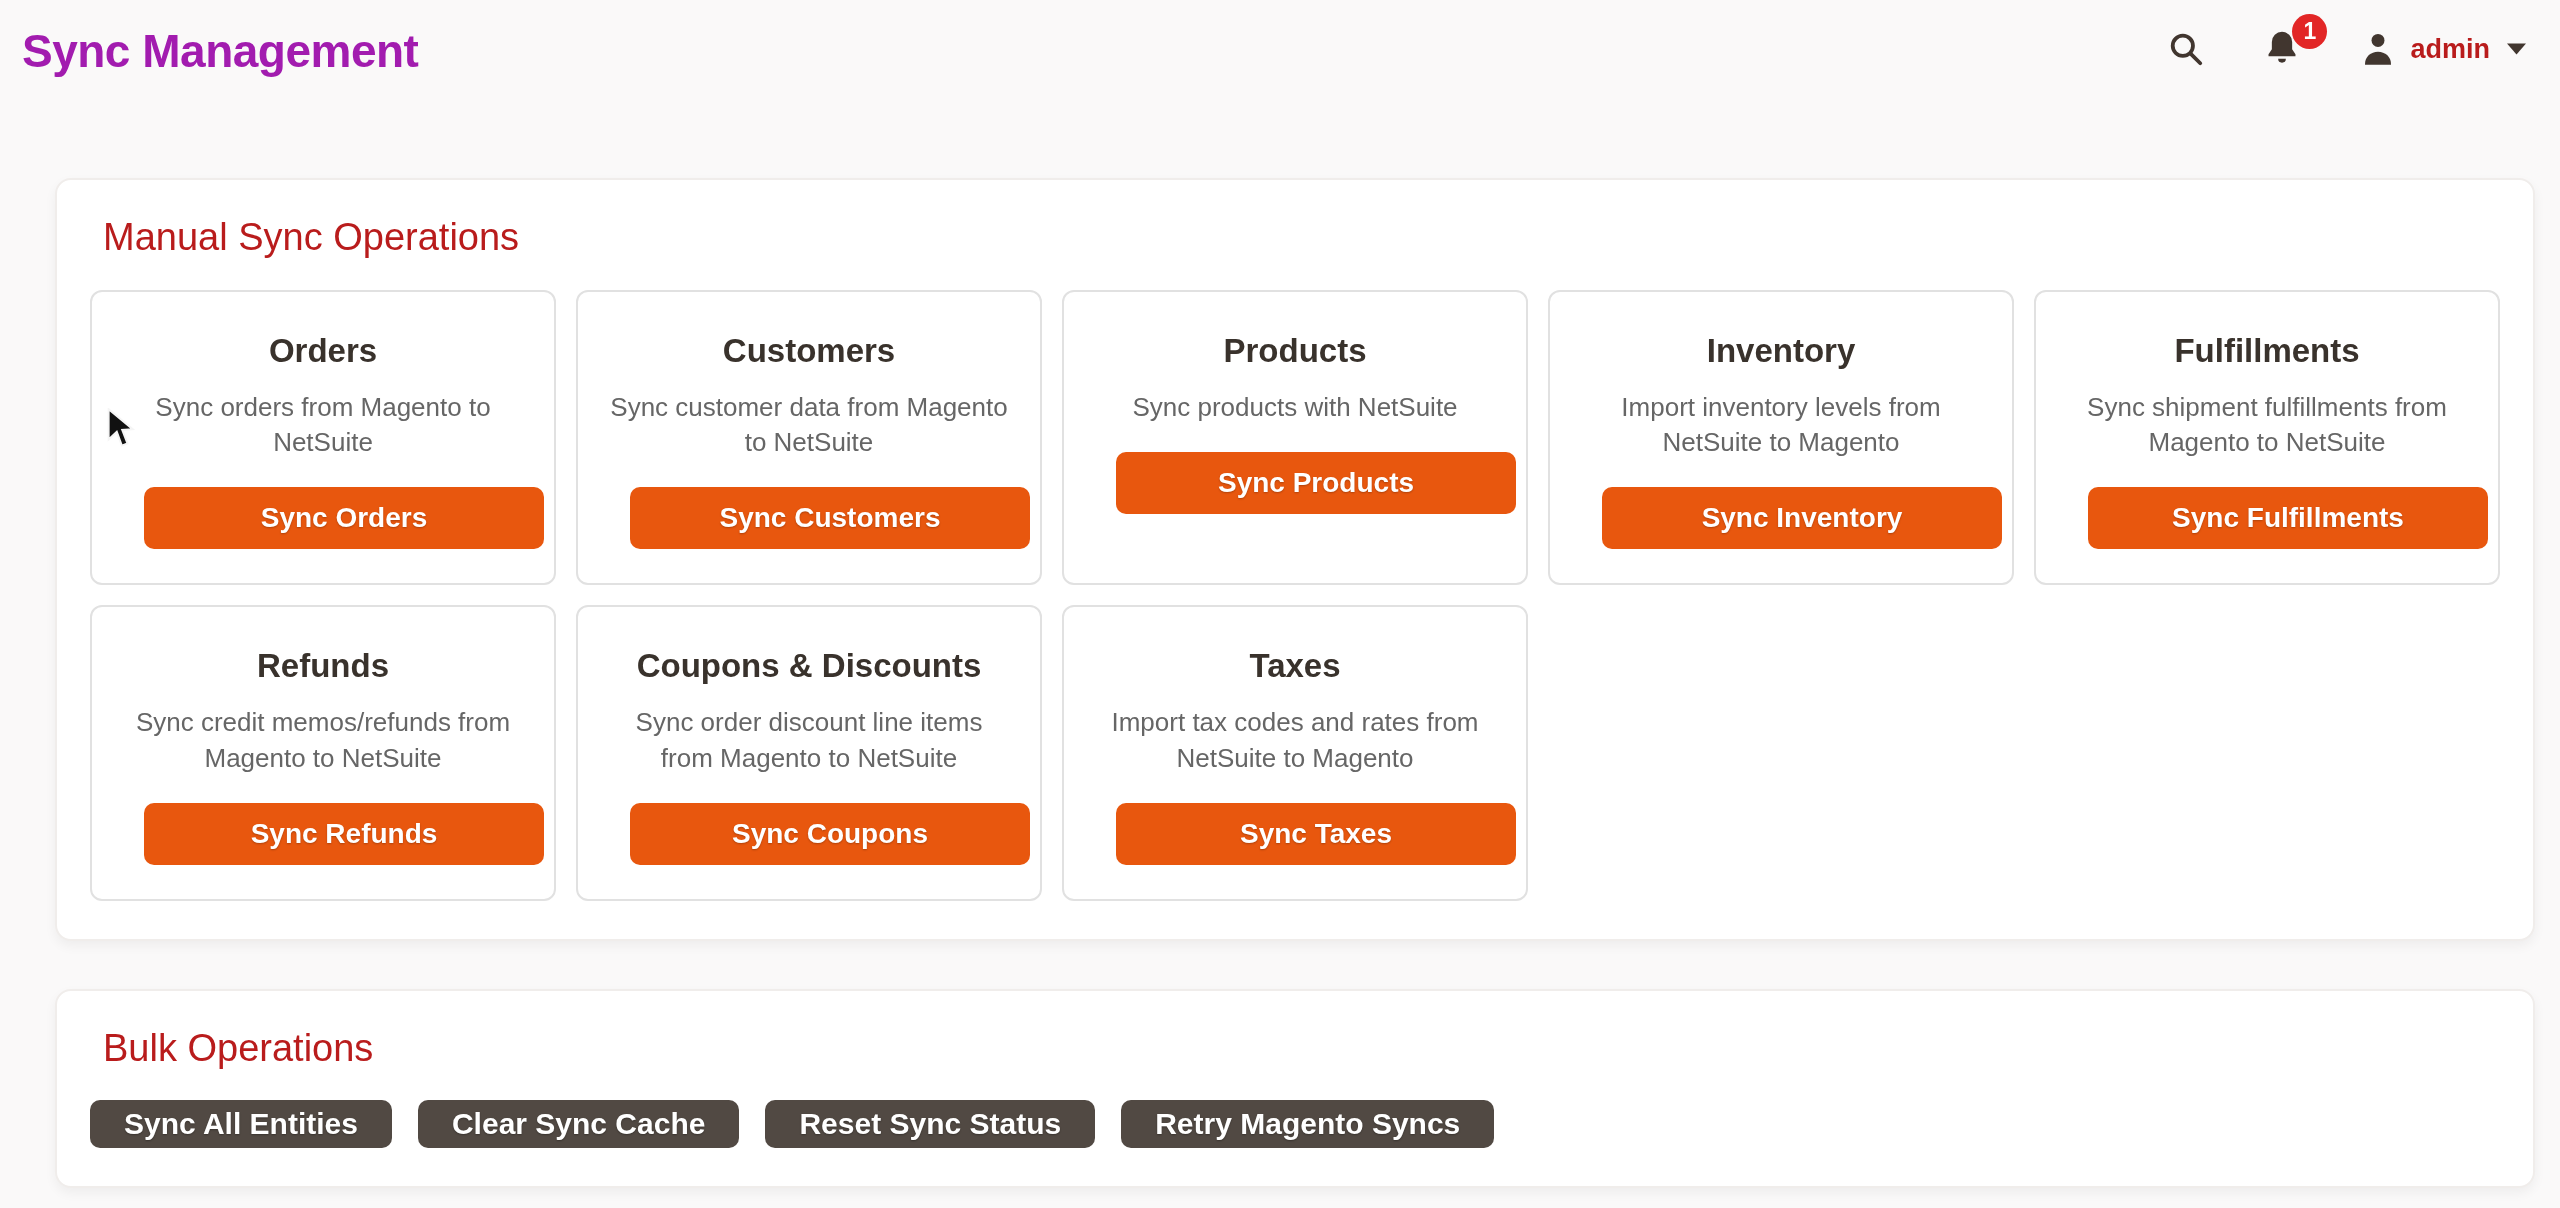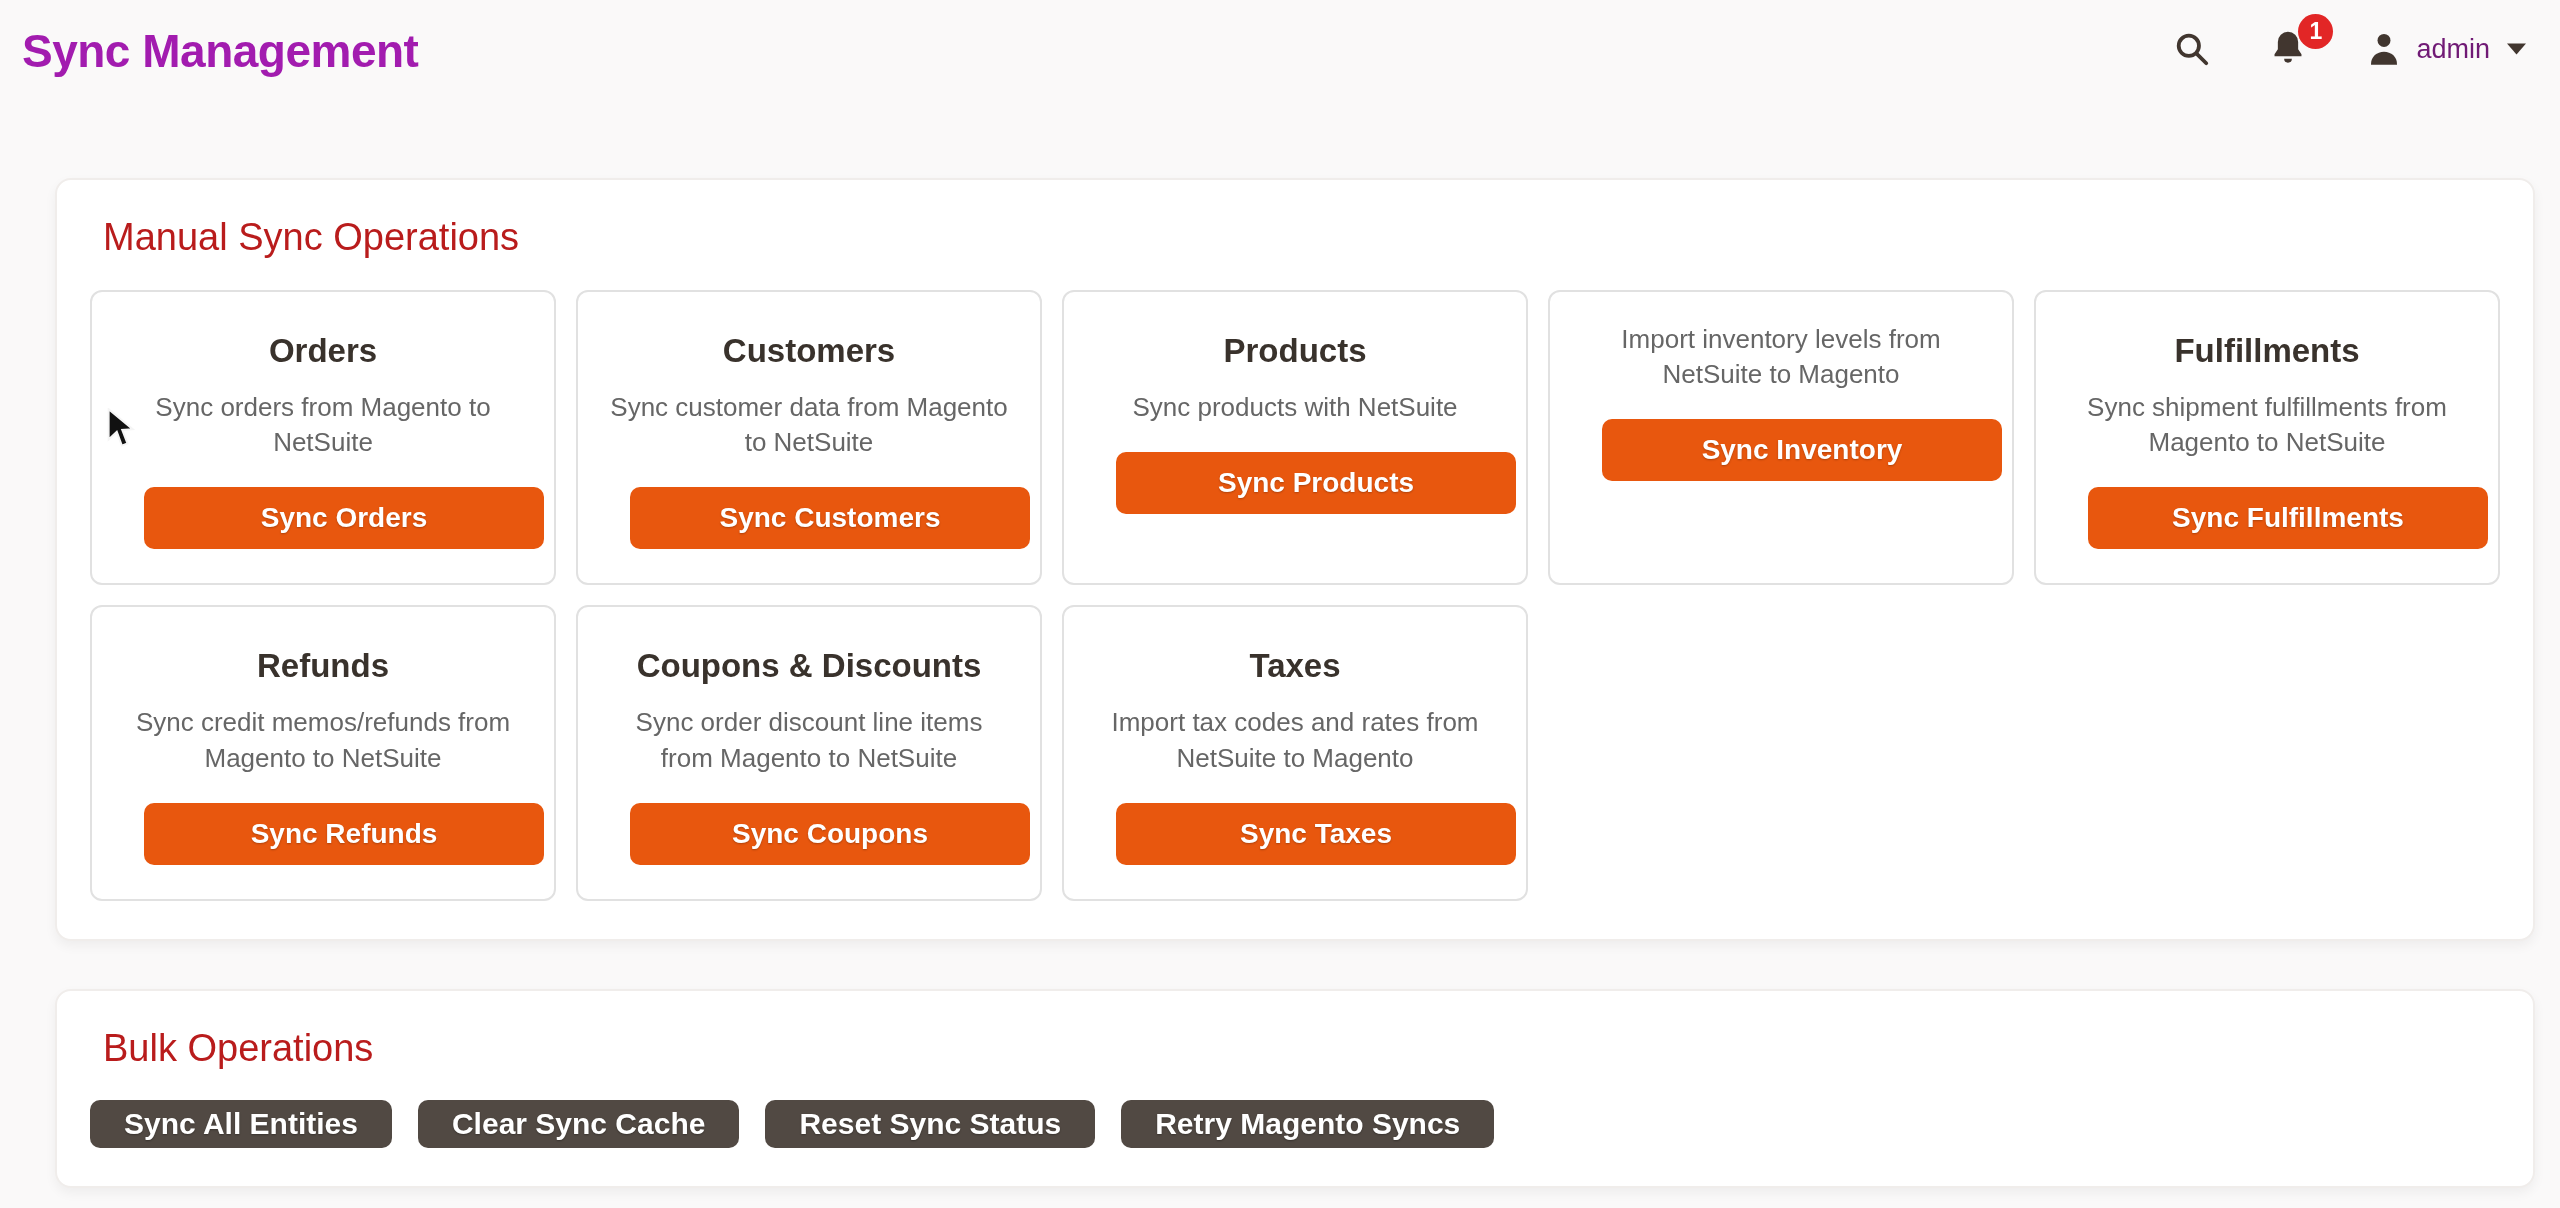--- a/index.html
+++ b/index.html
@@ -22,21 +22,21 @@
   .header-right { display: flex; align-items: center; gap: 56px; padding-top: 4px; }
   .icon-btn { position: relative; cursor: pointer; display: inline-flex; align-items: center; }
   .badge {
     position: absolute; top: -14px; right: -24px;
     min-width: 35px; height: 35px; border-radius: 50%;
     background: #e22626; color: #fff;
     font-size: 23px; font-weight: 700;
     display: flex; align-items: center; justify-content: center;
   }
   .user-menu { display: flex; align-items: center; gap: 13px; cursor: pointer; }
-  .user-name { font-size: 27px; color: #701a75; }
+  .user-name { font-size: 27px; color: #b91c1c; font-weight: bold; }
   
   .panel {
     margin-left: 55px; width: 2480px;
     background: #ffffff;
     border: 2px solid #f0edeb;
     border-radius: 16px;
     box-shadow: 0 5px 12px rgba(0,0,0,0.05);
   }
   .panel-manual { margin-top: 78px; padding: 34px 33px 38px; }
   .panel-bulk   { margin-top: 48px; padding: 34px 33px 38px; }
@@ -141,20 +141,21 @@
       <button class="btn-orange">Sync Customers</button>
     </div>
 
     <div class="card">
       <div class="card-title">Products</div>
       <div class="card-desc">Sync products with NetSuite</div>
       <button class="btn-orange">Sync Products</button>
     </div>
 
     <div class="card">
+      <div class="card-title">Inventory</div>
       <div class="card-desc">Import inventory levels from NetSuite to Magento</div>
       <button class="btn-orange">Sync Inventory</button>
     </div>
 
     <div class="card">
       <div class="card-title">Fulfillments</div>
       <div class="card-desc">Sync shipment fulfillments from Magento to NetSuite</div>
       <button class="btn-orange">Sync Fulfillments</button>
     </div>
 

